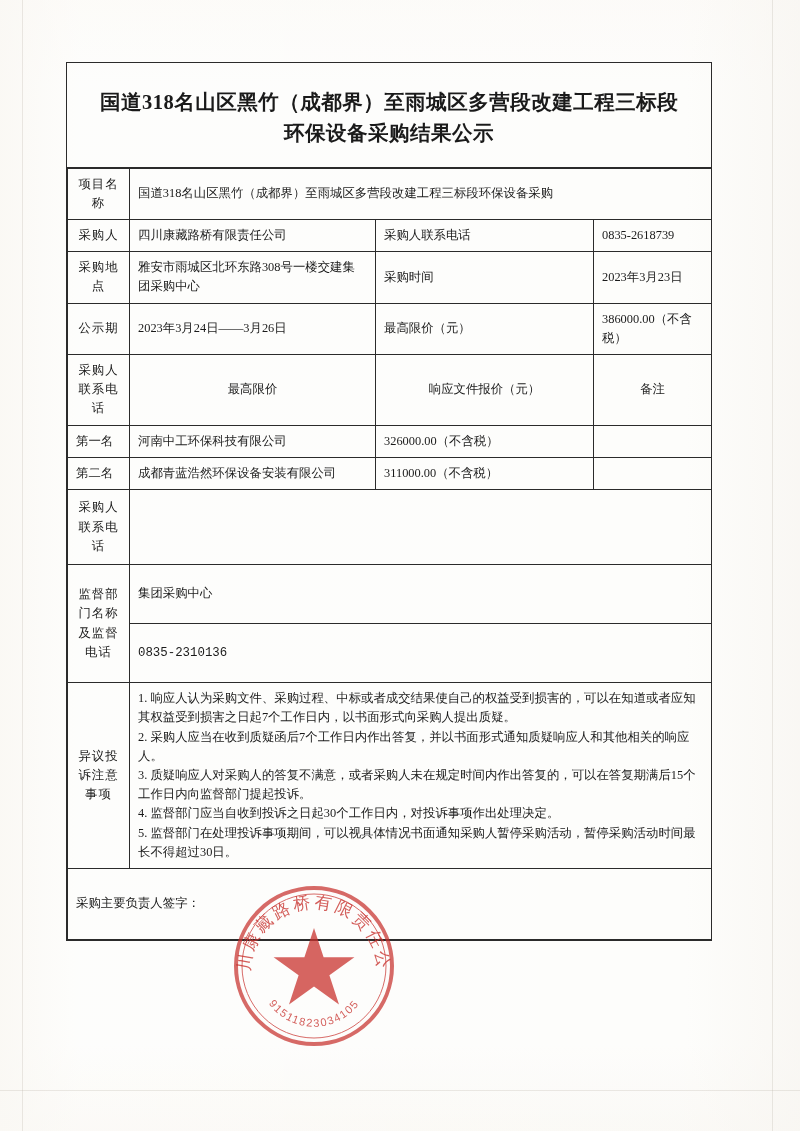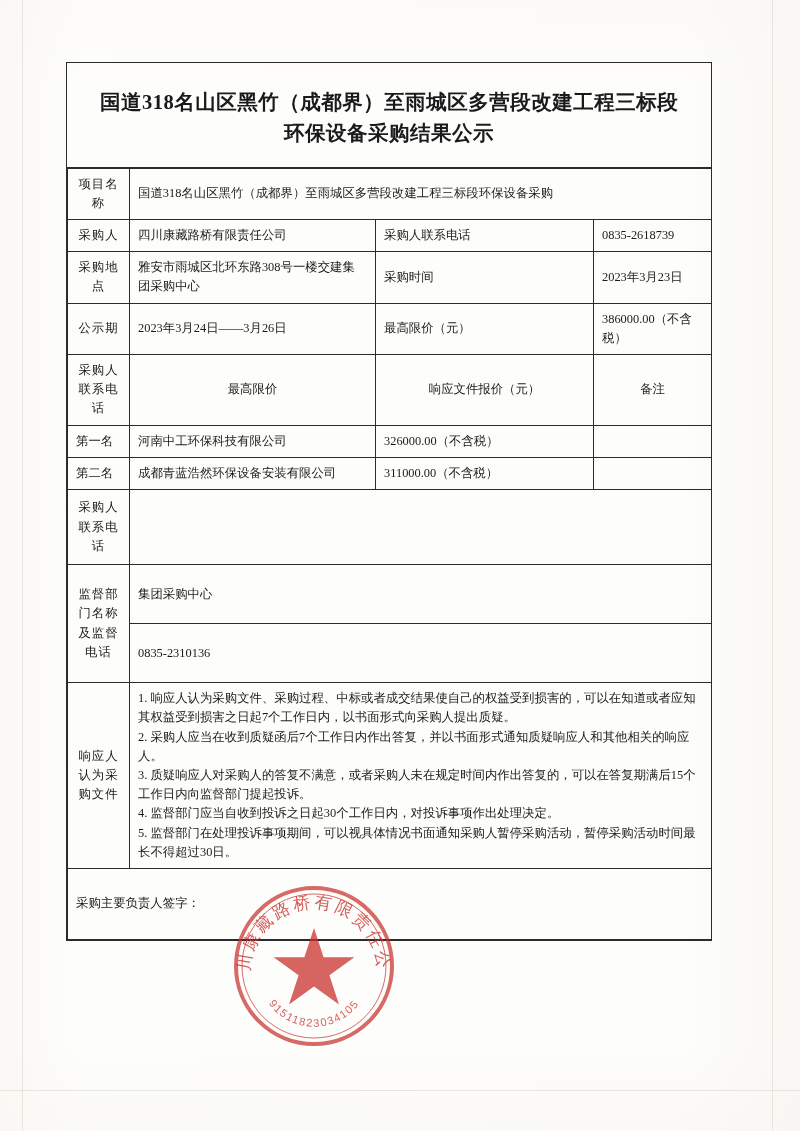--- a/index.html
+++ b/index.html
@@ -116,21 +116,21 @@
   
   .seal {
     position: absolute;
     left: 228px;
     top: 880px;
     width: 172px;
     height: 172px;
     pointer-events: none;
   }
   .seal svg { display: block; }
-  .empty-tall { height: 46px; }
+  .empty-tall { height: 46px; font-family: Liberation Mono, monospace; }
 </style>
 </head>
 <body>
 
 <div class="page">
   <div class="paper-tint"></div>
   <div class="crease" style="left:22px; top:0; width:1px; height:1131px;"></div>
   <div class="crease" style="left:772px; top:0; width:1px; height:1131px;"></div>
   <div class="crease" style="left:0; top:1090px; width:800px; height:1px;"></div>
 
@@ -195,21 +195,21 @@
           <td class="val" colspan="5"></td>
         </tr>
         <tr>
           <td class="label notes-label" rowspan="2" style="height:78px;">监督部门名称及监督电话</td>
           <td class="center empty-tall" colspan="5">集团采购中心</td>
         </tr>
         <tr>
           <td class="center empty-tall" colspan="5">0835-2310136</td>
         </tr>
         <tr>
-          <td class="label notes-label">响应人认为采购文件</td>
+          <td class="label notes-label">异议投诉注意事项</td>
           <td class="notice-cell" colspan="5">
             <p>1. 响应人认为采购文件、采购过程、中标或者成交结果使自己的权益受到损害的，可以在知道或者应知其权益受到损害之日起7个工作日内，以书面形式向采购人提出质疑。</p>
             <p>2. 采购人应当在收到质疑函后7个工作日内作出答复，并以书面形式通知质疑响应人和其他相关的响应人。</p>
             <p>3. 质疑响应人对采购人的答复不满意，或者采购人未在规定时间内作出答复的，可以在答复期满后15个工作日内向监督部门提起投诉。</p>
             <p>4. 监督部门应当自收到投诉之日起30个工作日内，对投诉事项作出处理决定。</p>
             <p>5. 监督部门在处理投诉事项期间，可以视具体情况书面通知采购人暂停采购活动，暂停采购活动时间最长不得超过30日。</p>
           </td>
         </tr>
         <tr>
           <td class="sign-cell" colspan="6">采购主要负责人签字：</td>

